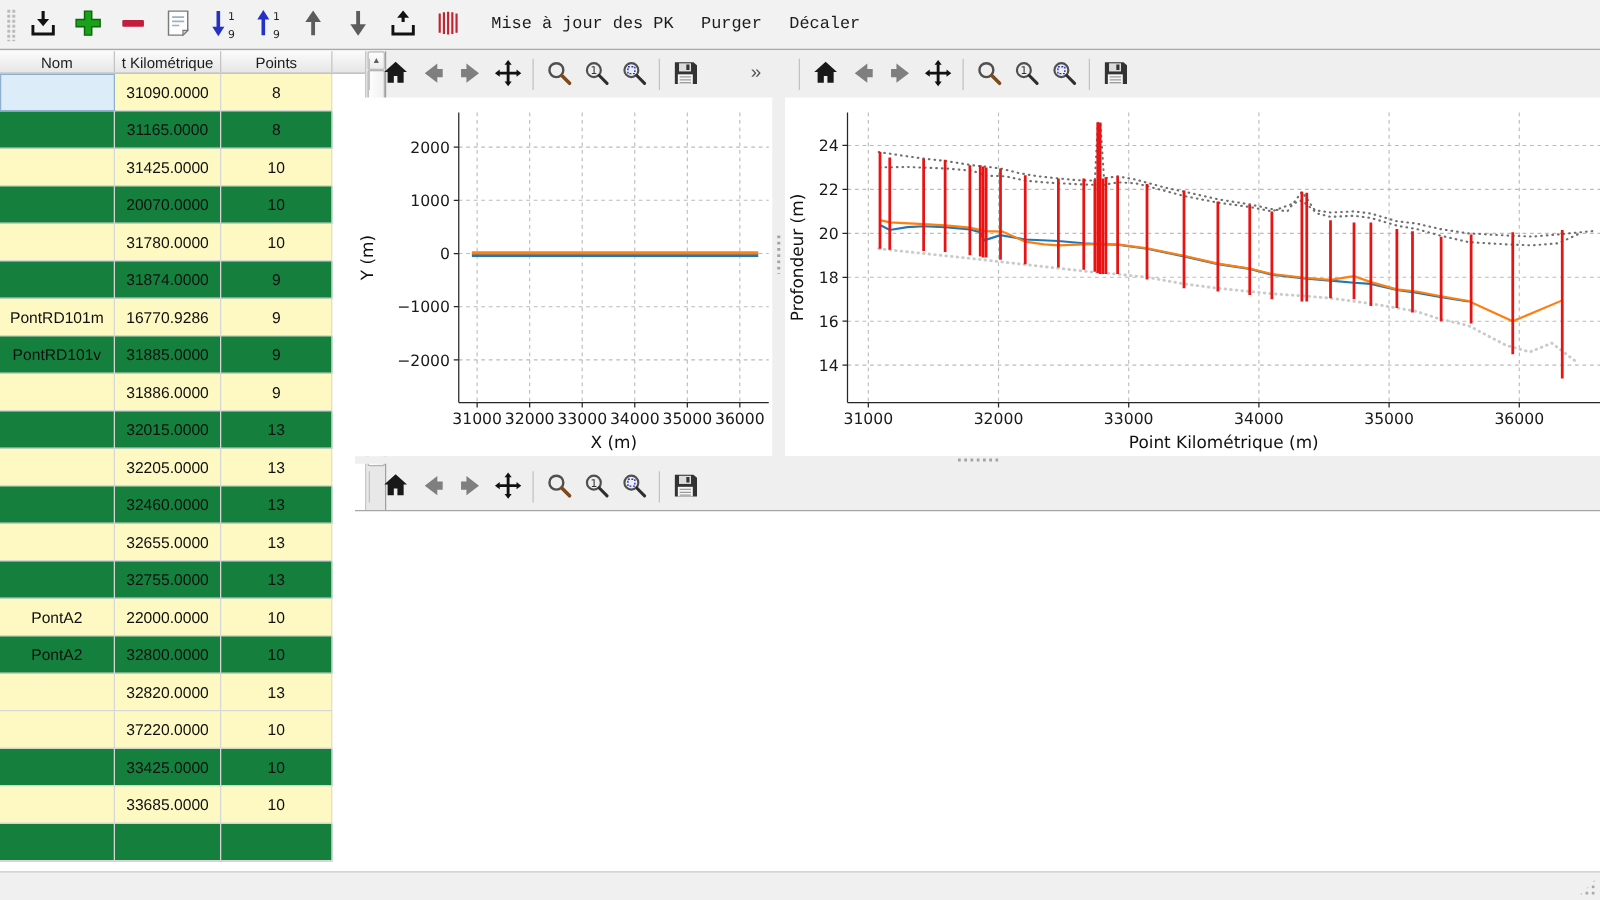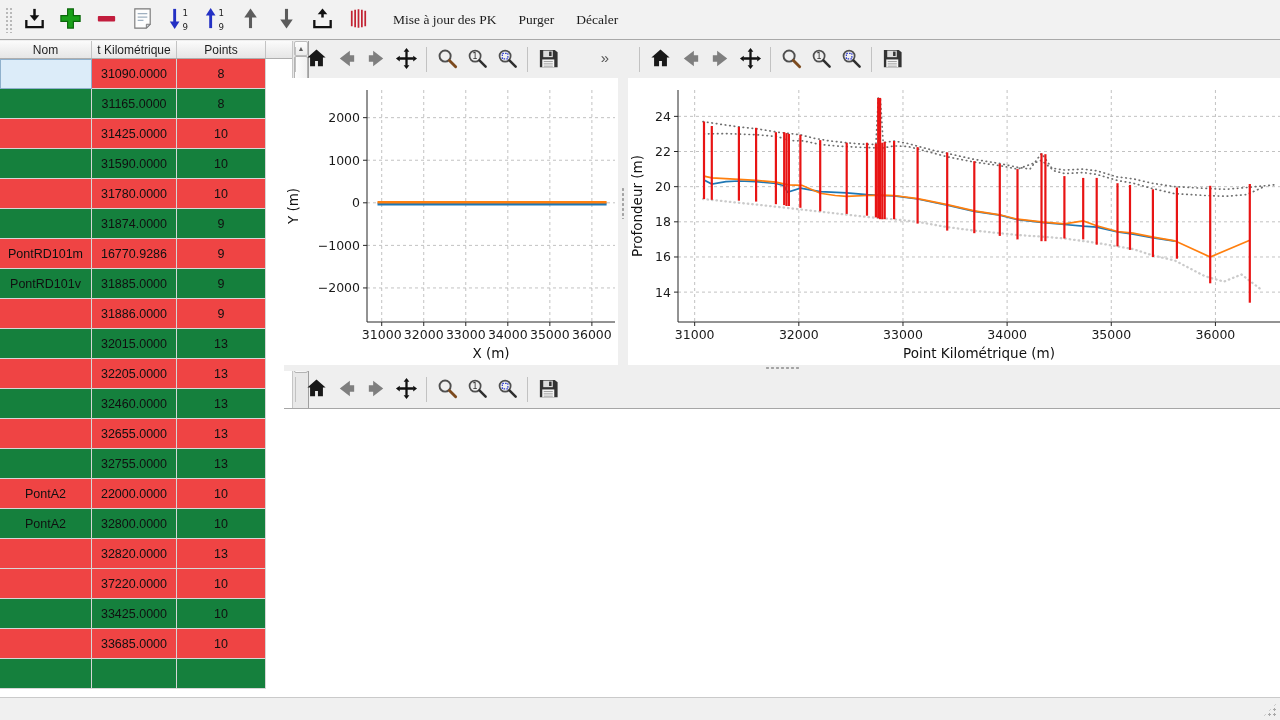--- a/index.html
+++ b/index.html
@@ -9,32 +9,32 @@
 
   
   .toolbar-top{position:absolute;left:0;top:0;width:1280px;height:40px;background:#f2f2f2;
     border-bottom:1px solid #a9a9a9;display:flex;align-items:center;padding-left:5px}
   .drag-dots{width:8px;height:26px;margin:0 6px 0 0;
     background-image:radial-gradient(circle,#b9b9b9 1.1px,transparent 1.3px);background-size:4px 4px}
   .tbtn{width:31px;height:34px;display:flex;align-items:center;justify-content:center;
     background:transparent;border:0;padding:0;cursor:default}
   .tbtn svg{width:25px;height:25px}
   .ttext{background:transparent;border:0;font-size:13.5px;color:#1c1c1c;padding:7px 11px;
-    font-family:Liberation Serif, serif;white-space:nowrap}
+    font-family:Liberation Mono, monospace;white-space:nowrap}
 
   
   .left-panel{position:absolute;left:0;top:41px;width:309px;height:656px;background:#fff;
     border-right:1px solid #9f9f9f}
   .t-header{display:flex;height:18px;background:linear-gradient(#fbfbfb,#e6e6e6);
     border-bottom:1px solid #aeaeae;font-size:12px;color:#1d1d1d}
   .th{display:flex;align-items:center;justify-content:center;border-right:1px solid #c3c3c3;
     overflow:hidden;white-space:nowrap;flex:none}
   .c-nom{width:92px}.c-pk{width:85px}.c-points{width:89px}
   .t-body{height:638px;overflow:hidden;width:266px}
-  .tr{display:flex;height:30px;background:#ef4444}
+  .tr{display:flex;height:30px;background:#fef9c3}
   .tr.alt{background:#15803d}
   .td{display:flex;align-items:center;justify-content:center;flex:none;font-size:12.5px;color:#101010;
     border-right:1px solid #d6d6d6;border-bottom:1px solid #d6d6d6;overflow:hidden;white-space:nowrap}
   .td.sel{background:#dcecf9;border:1px solid #8fb0cc}
 
   .vscroll{position:absolute;right:0;top:0;width:16px;height:656px;background:#e8e8e8;
     border-left:1px solid #c6c6c6}
   .vs-btn{position:absolute;left:1px;width:14px;height:15px;display:flex;align-items:center;
     justify-content:center;font-size:7px;color:#5c5c5c;background:linear-gradient(#fdfdfd,#ececec);
     border:1px solid #bdbdbd;border-radius:2px}
@@ -172,21 +172,21 @@
         <div class="td c-pk">31165.0000</div>
         <div class="td c-points">8</div>
       </div>
       <div class="tr">
         <div class="td c-nom"></div>
         <div class="td c-pk">31425.0000</div>
         <div class="td c-points">10</div>
       </div>
       <div class="tr alt">
         <div class="td c-nom"></div>
-        <div class="td c-pk">31590.0000</div>
+        <div class="td c-pk">20070.0000</div>
         <div class="td c-points">10</div>
       </div>
       <div class="tr">
         <div class="td c-nom"></div>
         <div class="td c-pk">31780.0000</div>
         <div class="td c-points">10</div>
       </div>
       <div class="tr alt">
         <div class="td c-nom"></div>
         <div class="td c-pk">31874.0000</div>

